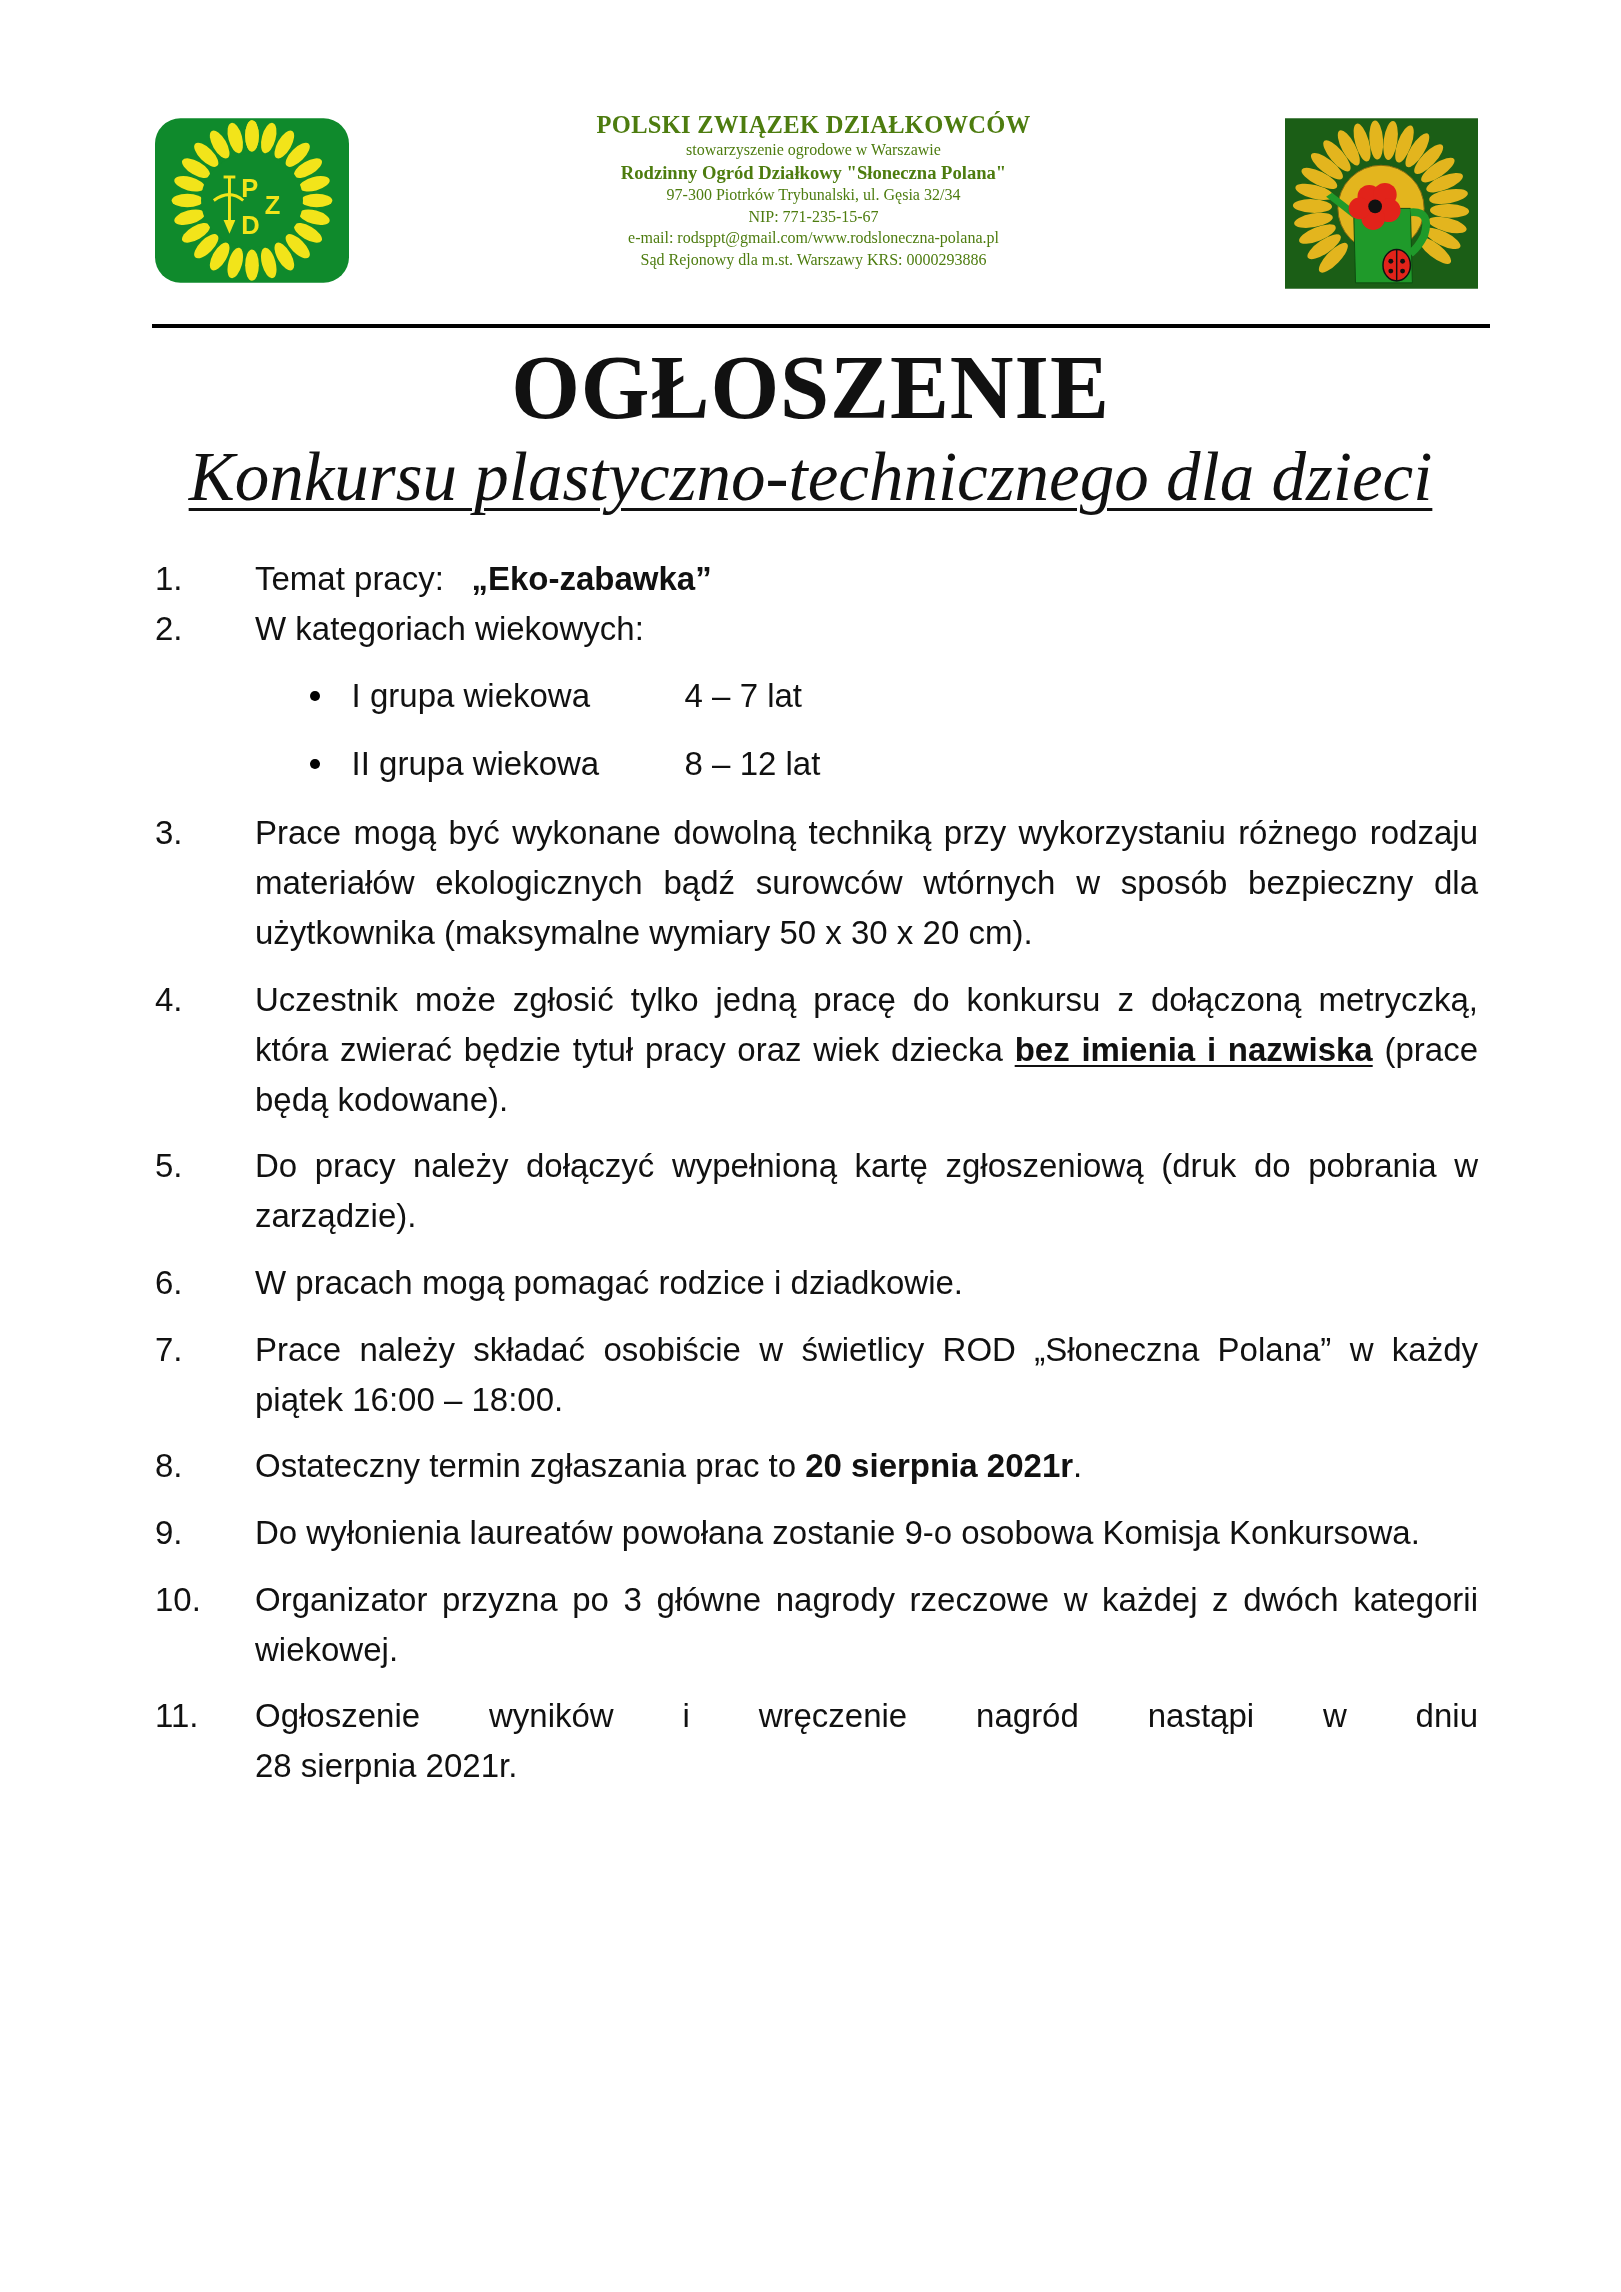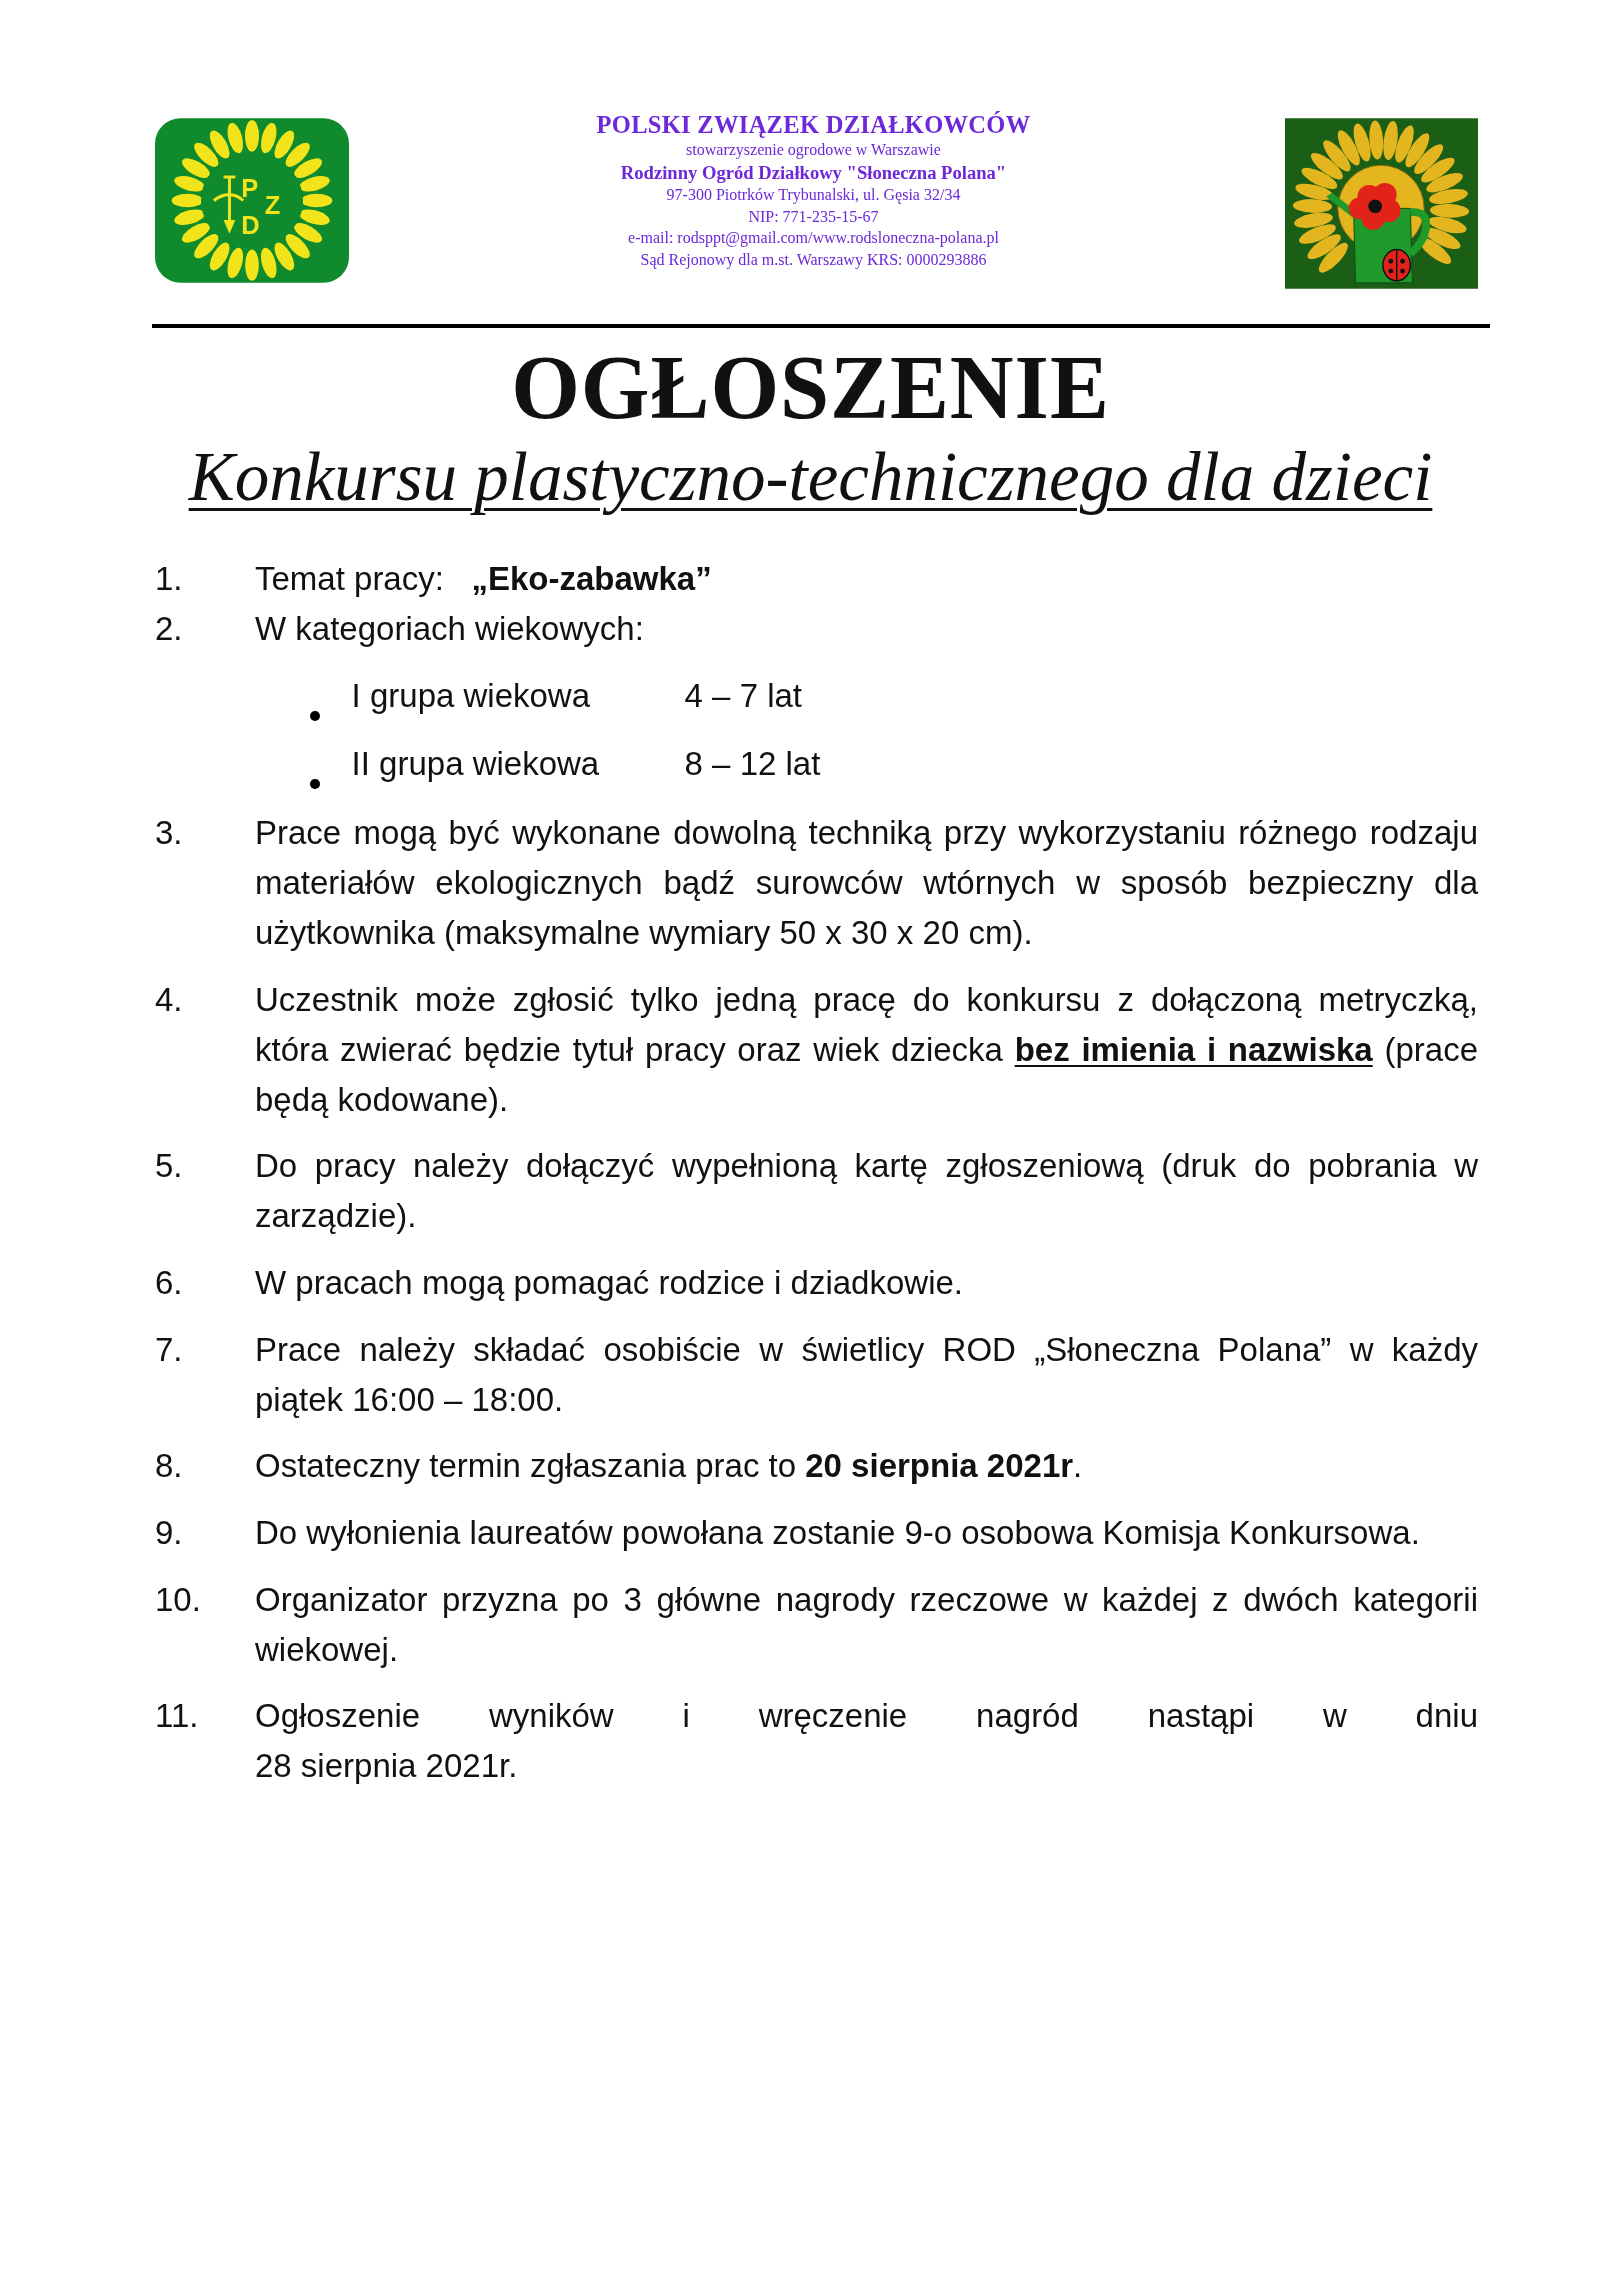--- a/index.html
+++ b/index.html
@@ -1,39 +1,39 @@
 <!DOCTYPE html>
 <html><head>
 <meta charset="utf-8">
 <style>
   html, body { margin:0; padding:0; background:#ffffff; }
   body { width:1621px; height:2293px; position:relative; overflow:hidden; color:#111; }
   .logo { position:absolute; }
   #logo-left { left:155px; top:118px; width:194px; height:165px; }
   #logo-right { left:1285px; top:118px; width:193px; height:171px; }
   .letterhead { position:absolute; left:490px; top:110px; width:647px; text-align:center;
-    font-family:"Liberation Serif","DejaVu Serif",serif; color:#6d28d9; }
+    font-family:"Liberation Serif","DejaVu Serif",serif; color:#4d7c0f; }
   .lh-org { font-size:24.5px; font-weight:bold; letter-spacing:0.3px; line-height:29px; }
   .lh-line { font-size:16px; line-height:21.6px; }
   .lh-bold { font-size:18.6px; font-weight:bold; line-height:23.5px; }
   .rule { position:absolute; left:152px; top:324px; width:1338px; height:3.9px; background:#000; }
   .title { position:absolute; left:0; top:333px; width:1621px; text-align:center;
     font-family:"Liberation Serif","DejaVu Serif",serif; font-weight:bold; font-size:92px;
     letter-spacing:1px; transform:scaleX(0.96); line-height:108px; }
   .subtitle-wrap { position:absolute; left:0; top:443px; width:1621px; text-align:center; }
   .subtitle { font-family:"Liberation Serif","DejaVu Serif",serif; font-style:italic; font-size:69px;
     text-decoration:underline; text-decoration-thickness:2.9px; text-underline-offset:7.8px; line-height:69px; }
   .list { position:absolute; left:155px; top:554px; width:1323px;
     font-family:"Liberation Sans","DejaVu Sans",sans-serif; font-size:33px; line-height:50px; }
   .item { display:flex; margin-bottom:16.7px; }
   .item.tight { margin-bottom:0; }
   .num { width:100px; flex:0 0 100px; }
   .txt { flex:1; text-align:justify; text-align-last:left; }
   .txt.spread { text-align-last:justify; }
-  .sub { display:flex; align-items:flex-end; margin-left:147px; height:50px; }
+  .sub { display:flex; align-items:center; margin-left:147px; height:50px; }
   .sublist { margin-top:16.7px; margin-bottom:16.7px; }
   .sublist .sub { margin-bottom:18.6px; }
   .bullet { width:9.8px; height:9.8px; border-radius:50%; background:#000; margin-right:32px; margin-left:7.8px; }
   .grp { width:333px; }
   b { font-weight:bold; }
   .u { text-decoration:underline; text-decoration-thickness:2px; text-underline-offset:3.9px; }
 </style>
 </head>
 <body>
 

